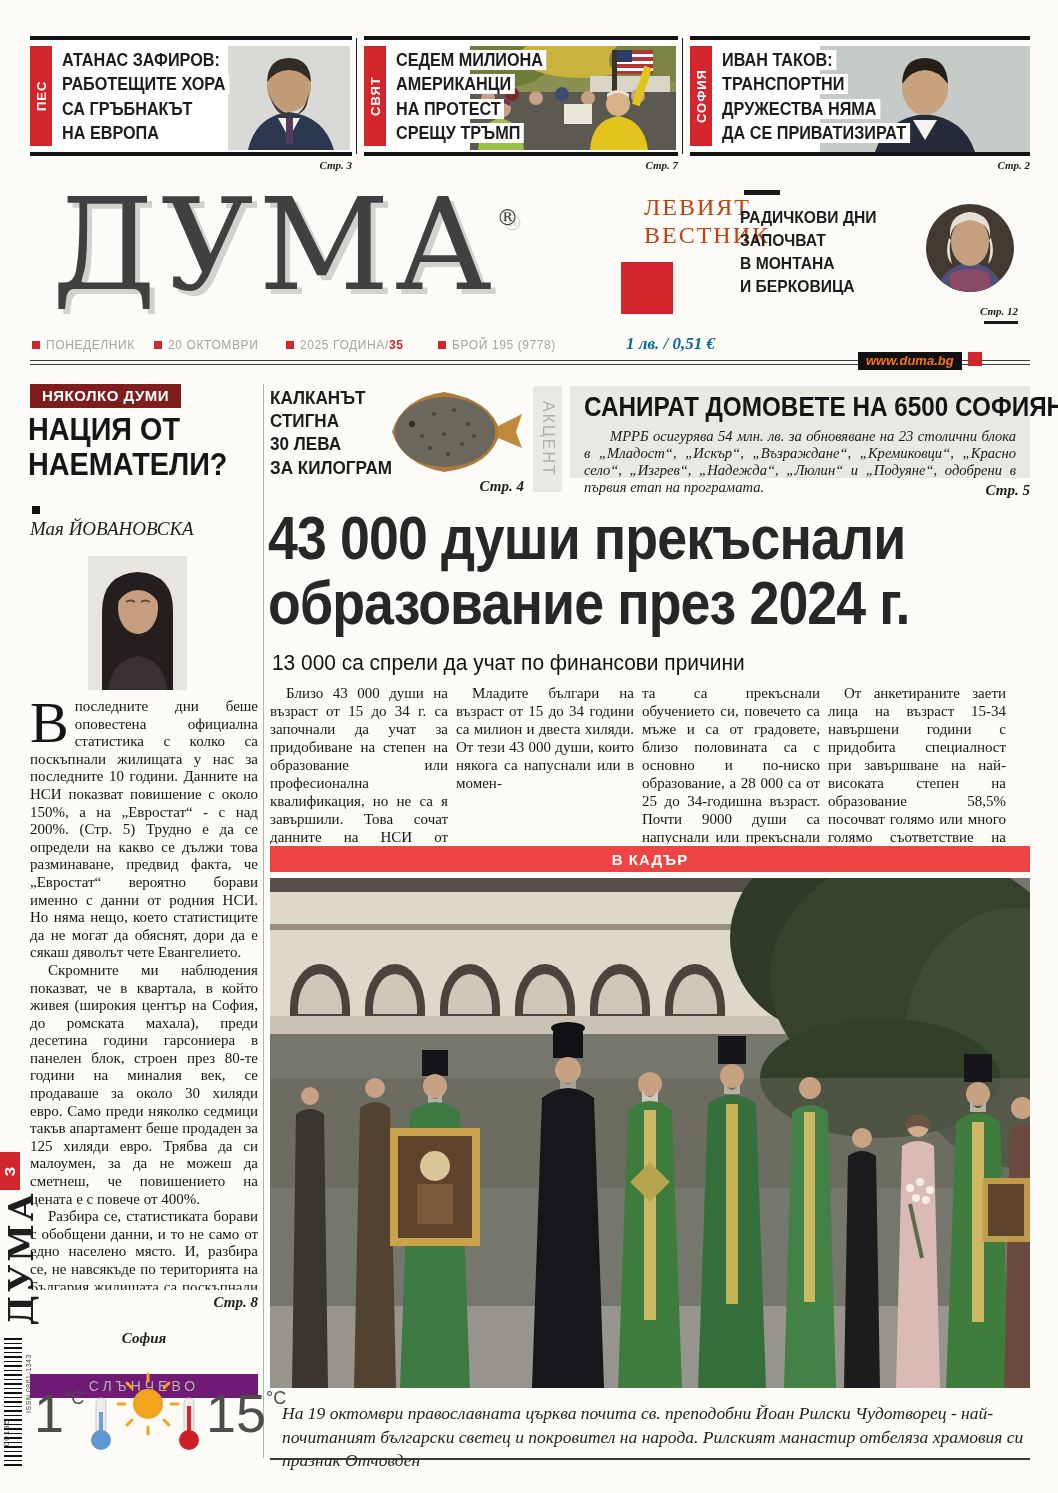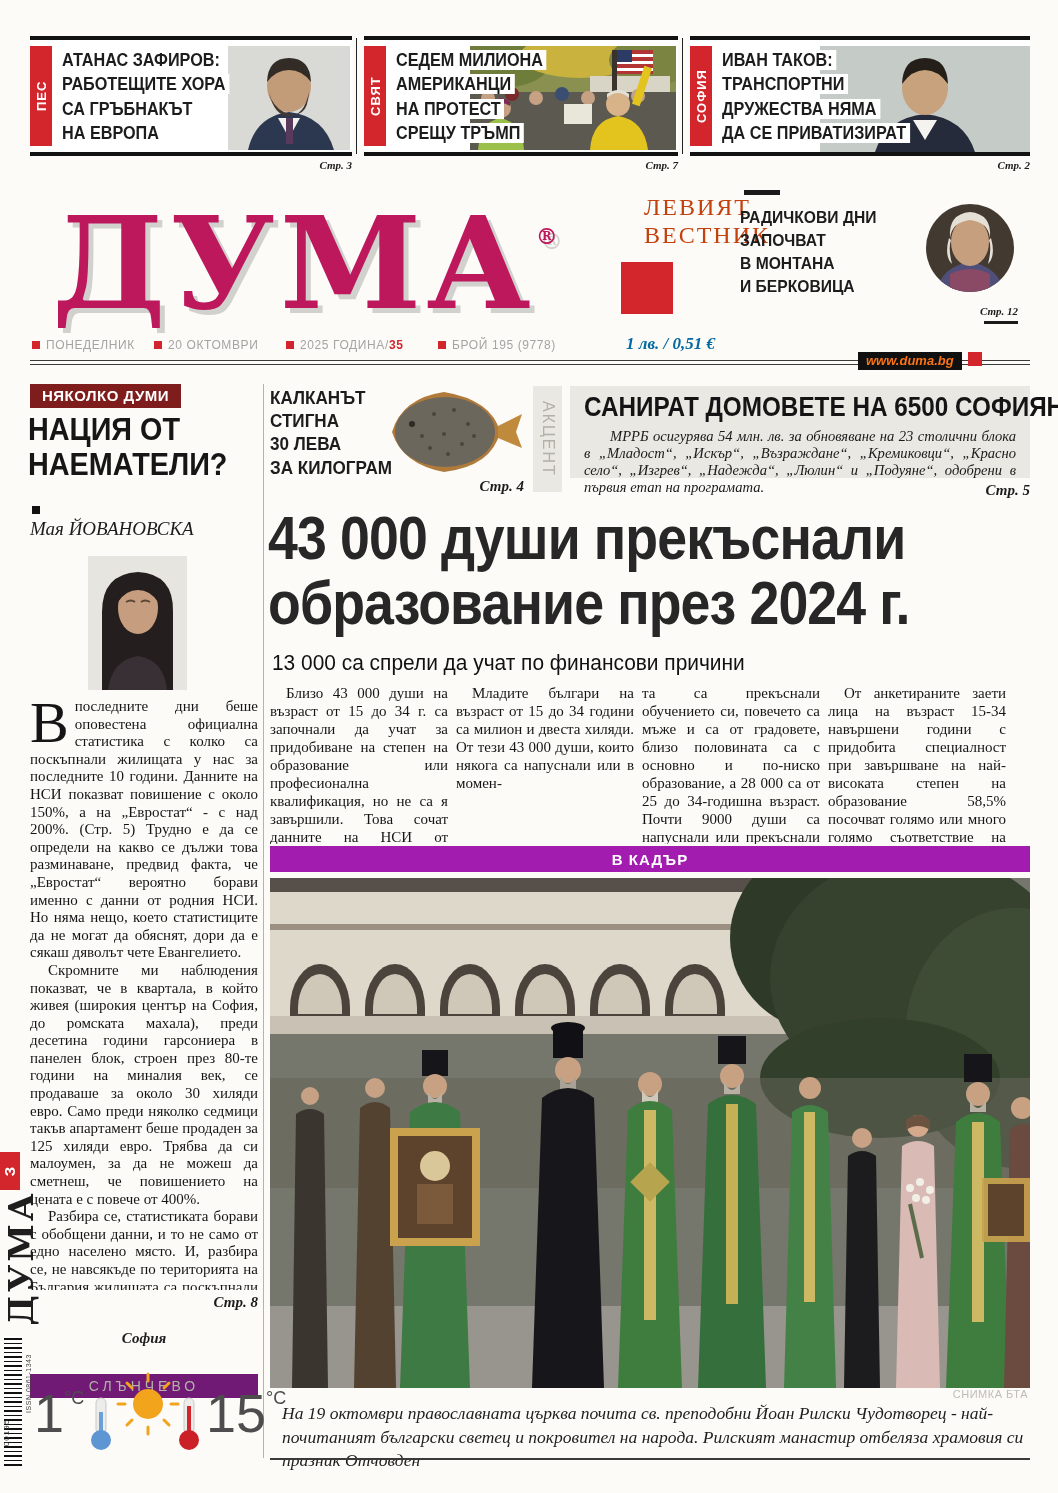--- a/index.html
+++ b/index.html
@@ -14,22 +14,22 @@
     font-weight:bold; font-size:13px; letter-spacing:1px; writing-mode:vertical-rl; transform:rotate(180deg);
     display:flex; align-items:center; justify-content:center; }
   .teaser-head { position:absolute; left:32px; top:8px; z-index:2; font-weight:bold; font-size:18px; line-height:1.35;
     transform:scaleX(.9); transform-origin:0 0; white-space:nowrap; }
   .teaser-head div span { background:#fff; padding-right:4px; }
   .teaser-photo { position:absolute; top:6px; z-index:1; }
   .pageref { font-family:"Liberation Serif",serif; font-style:italic; font-weight:bold; font-size:11px; text-align:right; margin-top:3px; }
   .tdivider { position:absolute; top:38px; width:1px; height:116px; background:#222; }
 
   
-  .logo { position:absolute; left:52px; top:196px; font-family:"DejaVu Serif",serif; font-weight:bold;
-    font-size:128px; line-height:1.05; letter-spacing:5px; color:#be185d; text-shadow:5px 5px 0 rgba(60,60,60,.22); }
+  .logo { position:absolute; left:52px; top:178px; font-family:"DejaVu Serif",serif; font-weight:normal;
+    font-size:128px; line-height:1.05; letter-spacing:5px; color:#404040; text-shadow:5px 5px 0 rgba(60,60,60,.22); }
   .logo sup { font-size:22px; letter-spacing:0; vertical-align:64px; }
   .tagline { position:absolute; left:644px; top:194px; font-family:"Liberation Serif",serif; font-size:24px;
     letter-spacing:2px; color:#c2410c; line-height:1.15; }
   .red-square { position:absolute; left:621px; top:262px; width:52px; height:52px; background:#d2262c; }
   .mh-teaser { position:absolute; left:740px; top:190px; width:292px; }
   .mh-dash-top { width:36px; height:5px; background:#1a1a1a; margin-left:4px; }
   .mh-head { margin-top:12px; font-weight:bold; font-size:17px; line-height:1.35; transform:scaleX(.92); transform-origin:0 0; }
   .mh-photo { position:absolute; right:18px; top:14px; width:88px; height:88px; border-radius:50%; overflow:hidden; }
   .mh-page { margin-top:6px; text-align:right; padding-right:14px; }
   .mh-dash-bot { width:34px; height:3px; background:#1a1a1a; margin:4px 14px 0 auto; }
@@ -90,21 +90,21 @@
 
   .main-head { position:absolute; left:268px; top:506px; width:868px; transform:scaleX(.88); transform-origin:0 0;
     font-weight:800; font-size:61px; line-height:1.06; color:#272727; letter-spacing:-1px; }
   .subhead { position:absolute; left:272px; top:650px; font-size:22px; transform:scaleX(.95); transform-origin:0 0; color:#111; }
 
   .artcol { position:absolute; top:684px; width:178px; height:160px; overflow:hidden;
     font-family:"Liberation Serif",serif; font-size:15px; line-height:18px; text-align:justify; color:#151515; }
   .artcol p.ind { text-indent:16px; }
   .c1 { left:270px; } .c2 { left:456px; } .c3 { left:642px; } .c4 { left:828px; }
 
-  .kadar-banner { position:absolute; left:270px; top:846px; width:760px; height:26px; background:#a21caf;
+  .kadar-banner { position:absolute; left:270px; top:846px; width:760px; height:26px; background:#ef4444;
     color:#fff; font-weight:bold; font-size:15px; letter-spacing:1px; display:flex; align-items:center; justify-content:center; }
   .main-photo { position:absolute; left:270px; top:878px; width:760px; height:510px; overflow:hidden; background:#6d6e64; }
   .photo-credit { position:absolute; left:270px; top:1388px; width:758px; text-align:right; font-size:11px;
     letter-spacing:.5px; color:#bfbcb6; }
   .caption { position:absolute; left:282px; top:1402px; width:744px; font-family:"Liberation Serif",serif;
     font-style:italic; font-size:17.5px; line-height:1.35; color:#1d1d1d; }
   .bottom-rule { position:absolute; left:270px; top:1458px; width:760px; height:2px; background:#3a3a3a; }
 
   
   .edge-letter { position:absolute; left:0; top:1152px; width:20px; height:38px; background:#d2262c; color:#fff;
@@ -467,21 +467,20 @@
       </g>
       <g>
         <circle cx="752" cy="230" r="11" fill="#c8a183"></circle>
         <path d="M734 510 L740 252 Q752 242 760 248 L760 510 Z" fill="#6b4a3f"></path>
       </g>
       <rect x="712" y="300" width="48" height="64" fill="#caa24e" opacity=".9"></rect>
       <rect x="718" y="306" width="36" height="52" fill="#5d422c"></rect>
     </svg>
   </div>
 
-  <div class="photo-credit">СНИМКА БТА</div>
   <div class="caption">На 19 октомври православната църква почита св. преподобни Йоан Рилски Чудотворец - най-почитаният български светец и покровител на народа. Рилският манастир отбеляза храмовия си празник Отчовден</div>
   <div class="bottom-rule"></div>
 
   <div class="edge-letter">
       <span>З</span>
     </div>
   <div class="edge-logo">ДУМА</div>
   <div class="barcode"></div>
   <div class="issn">ISSN 0861-1343</div>
   <div class="bdigits">00195</div>

